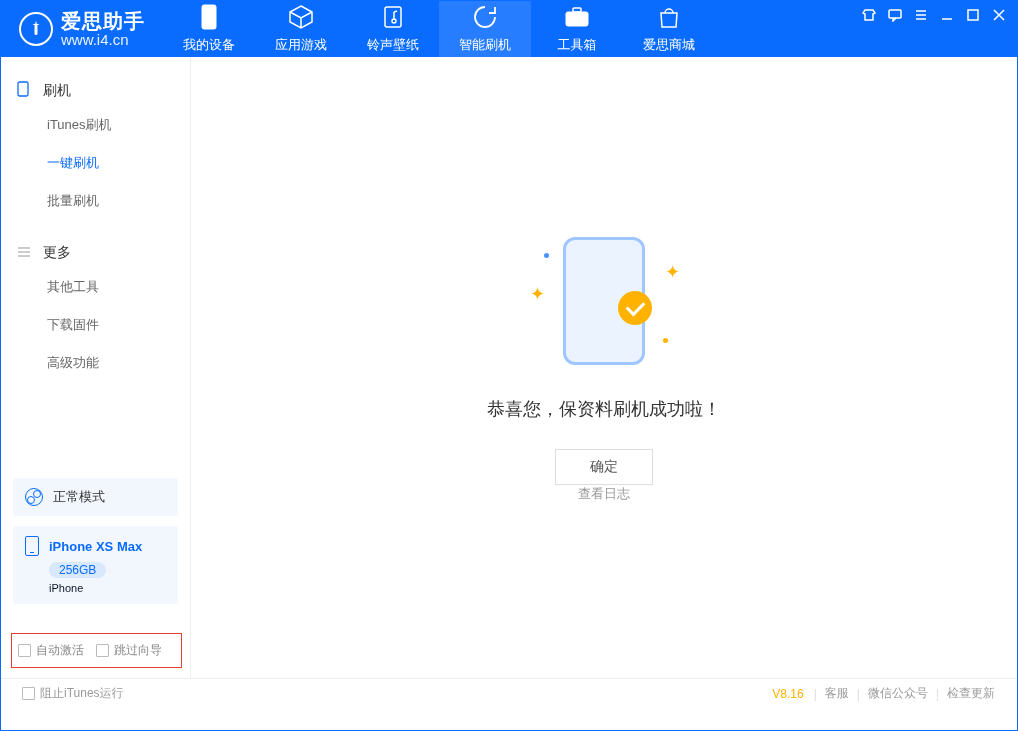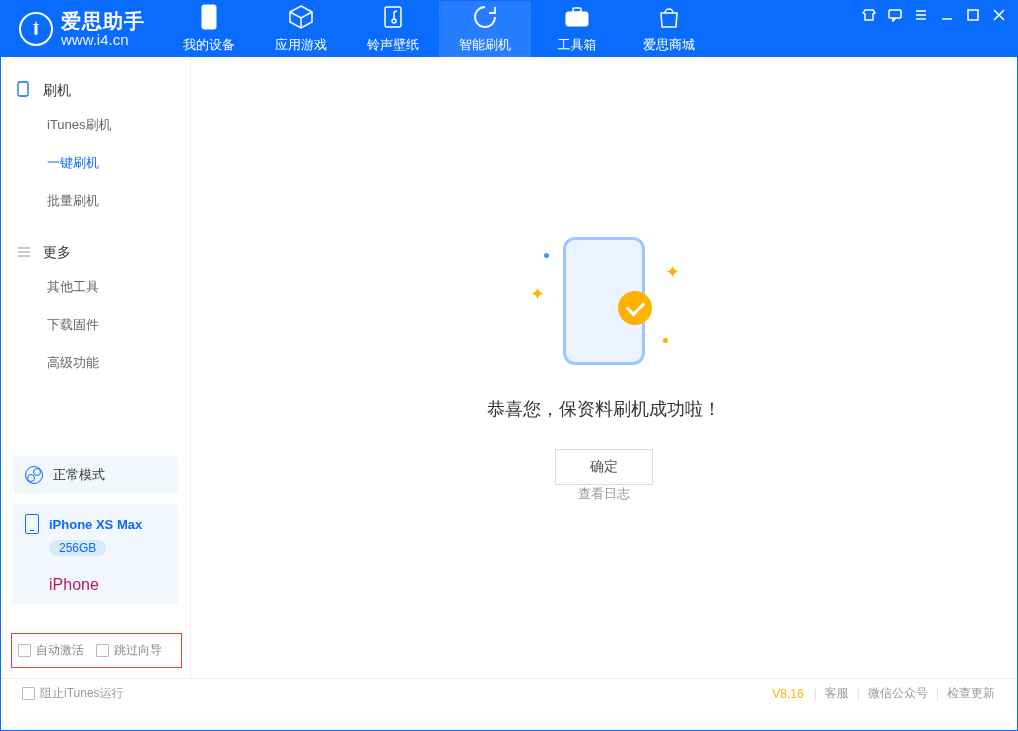--- a/index.html
+++ b/index.html
@@ -45,21 +45,21 @@
 .mode-dot { width: 18px; height: 18px; border: 1.5px solid #0a6cff; border-radius: 50%; margin-right: 10px; position: relative; }
 .mode-dot::after { content: ""; width: 6px; height: 6px; border: 1.5px solid #0a6cff; border-radius: 50%; position: absolute; left: 1px; top: 7px; }
 .mode-dot::before { content: ""; width: 6px; height: 6px; border: 1.5px solid #0a6cff; border-radius: 50%; position: absolute; right: 1px; top: 1px; }
 .mode-label { font-size: 13px; color: #333; }
 .device-card { background: #f2f7fe; border-radius: 3px; padding: 10px 12px; }
 .device-row { display: flex; align-items: center; }
 .dev-icon { width: 14px; height: 20px; border: 1.5px solid #0a6cff; border-radius: 2px; margin-right: 10px; position: relative; }
 .dev-icon::after { content: ""; width: 4px; height: 1px; background: #0a6cff; position: absolute; bottom: 2px; left: 50%; transform: translateX(-50%); }
 .device-name { color: #0a6cff; font-size: 13px; font-weight: bold; }
 .device-capacity { display: inline-block; margin-top: 6px; margin-left: 24px; background: #d9e9fd; color: #0a6cff; border-radius: 10px; padding: 1px 10px; font-size: 12px; }
-.device-type { margin-left: 24px; margin-top: 20px; color: #be185d; font-size: 16px; }
+.device-type { margin-left: 24px; margin-top: 4px; color: #0f172a; font-size: 11px; }
 
 .options-box { position: absolute; bottom: 10px; left: 10px; right: 8px; border: 1.5px solid #e74033; padding: 8px 6px; display: flex; gap: 12px; }
 .opt { display: flex; align-items: center; font-size: 12px; color: #888; cursor: pointer; }
 .chk { width: 13px; height: 13px; border: 1px solid #bbb; margin-right: 5px; border-radius: 1px; }
 
 
 .main { flex: 1; display: flex; flex-direction: column; align-items: center; justify-content: center; }
 .success-illus { position: relative; width: 180px; height: 140px; margin-bottom: 24px; }
 .phone-shape { width: 82px; height: 128px; border: 3px solid #9fc6ff; border-radius: 12px; position: absolute; left: 50%; top: 4px; transform: translateX(-50%); background: #eaf3ff; }
 .check-badge { width: 34px; height: 34px; background: #ffb300; border-radius: 50%; position: absolute; right: 42px; top: 58px; display: flex; align-items: center; justify-content: center; }

